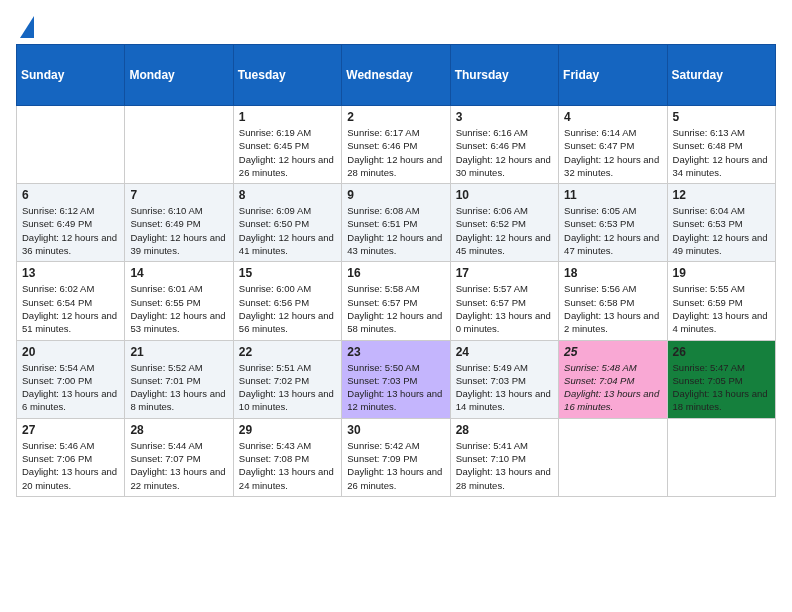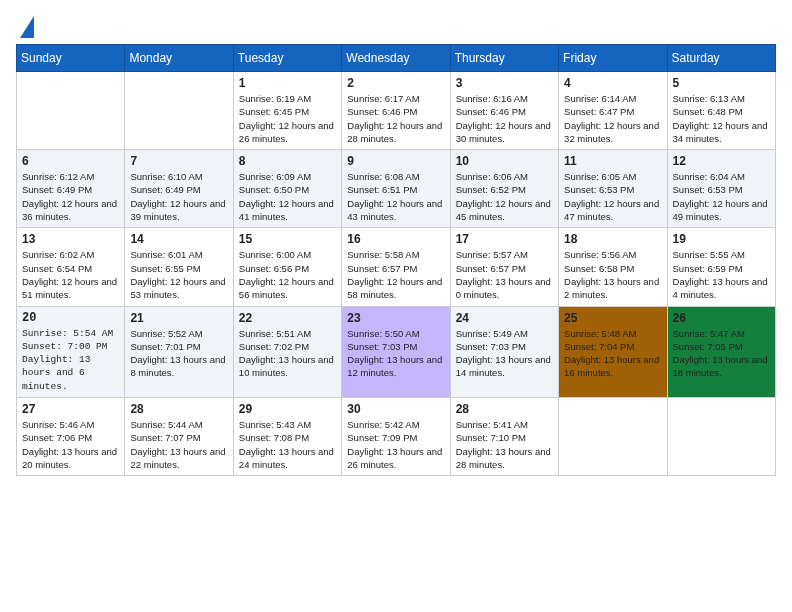--- a/index.html
+++ b/index.html
@@ -41,22 +41,22 @@
     }
     .calendar {
       width: 100%;
       border-collapse: collapse;
       border: 1px solid #ccc;
     }
     .calendar th {
       background: #1565c0;
       color: #fff;
       font-size: 12px;
-      font-weight: normal;
-      padding: 6px 4px;
+      font-weight: bold;
+      padding: 23px 4px;
       text-align: left;
       border: 1px solid #1050a0;
     }
     .calendar td {
       vertical-align: top;
       font-size: 10px;
       color: #222;
       padding: 4px 5px;
       border: 1px solid #ccc;
       width: 108px;
@@ -197,41 +197,41 @@
         <td>
           <span class="day-num">18</span>
           <div class="cell-text">Sunrise: 5:56 AM<br>Sunset: 6:58 PM<br>Daylight: 13 hours and 2 minutes.</div>
         </td>
         <td>
           <span class="day-num">19</span>
           <div class="cell-text">Sunrise: 5:55 AM<br>Sunset: 6:59 PM<br>Daylight: 13 hours and 4 minutes.</div>
         </td>
       </tr>
       <tr>
-        <td style="background: rgb(240, 244, 248); font-family: Liberation Mono, monospace;">
+        <td style="background: rgb(240, 244, 248);">
           <span class="day-num">20</span>
           <div class="cell-text">Sunrise: 5:54 AM<br>Sunset: 7:00 PM<br>Daylight: 13 hours and 6 minutes.</div>
         </td>
         <td style="background: rgb(240, 244, 248);">
           <span class="day-num">21</span>
           <div class="cell-text">Sunrise: 5:52 AM<br>Sunset: 7:01 PM<br>Daylight: 13 hours and 8 minutes.</div>
         </td>
         <td style="background: rgb(240, 244, 248);">
           <span class="day-num">22</span>
           <div class="cell-text">Sunrise: 5:51 AM<br>Sunset: 7:02 PM<br>Daylight: 13 hours and 10 minutes.</div>
         </td>
         <td style="background: #c4b5fd;">
           <span class="day-num">23</span>
           <div class="cell-text">Sunrise: 5:50 AM<br>Sunset: 7:03 PM<br>Daylight: 13 hours and 12 minutes.</div>
         </td>
         <td style="background: rgb(240, 244, 248);">
           <span class="day-num">24</span>
           <div class="cell-text">Sunrise: 5:49 AM<br>Sunset: 7:03 PM<br>Daylight: 13 hours and 14 minutes.</div>
         </td>
-        <td style="background: #a16207;">
+        <td style="background: #f9a8d4; font-style: italic;">
           <span class="day-num">25</span>
           <div class="cell-text">Sunrise: 5:48 AM<br>Sunset: 7:04 PM<br>Daylight: 13 hours and 16 minutes.</div>
         </td>
         <td style="background: #15803d;">
           <span class="day-num">26</span>
           <div class="cell-text">Sunrise: 5:47 AM<br>Sunset: 7:05 PM<br>Daylight: 13 hours and 18 minutes.</div>
         </td>
       </tr>
       <tr>
         <td>

